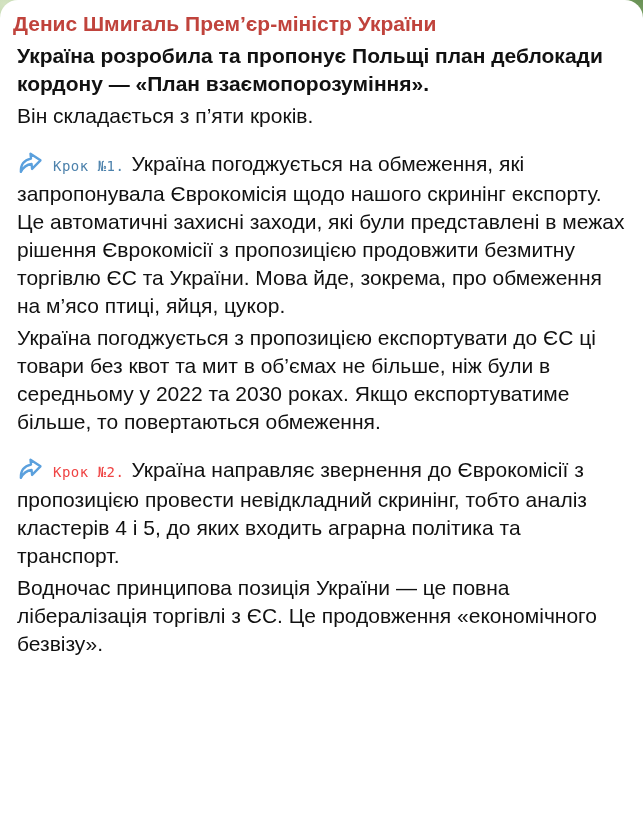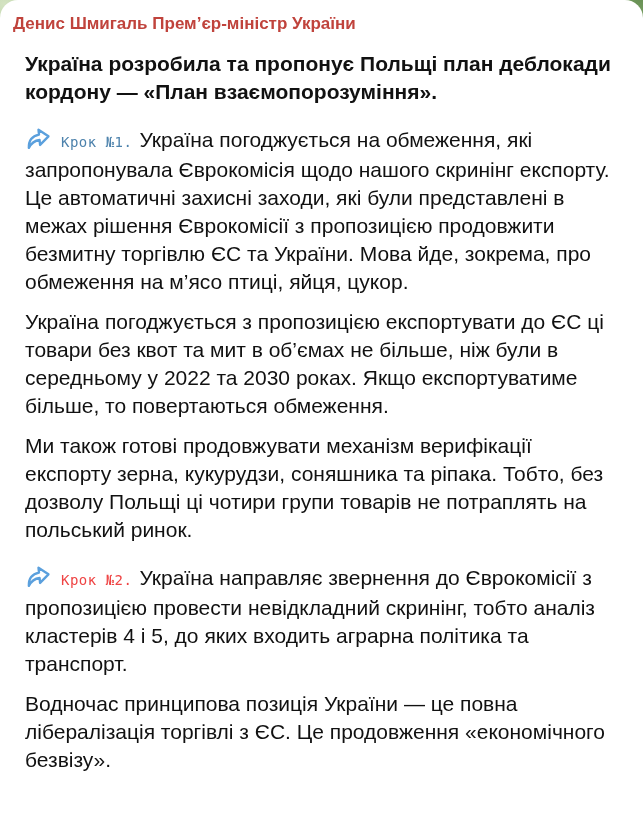--- a/index.html
+++ b/index.html
@@ -27,25 +27,25 @@
     border-radius:18px 18px 0 0;
     box-sizing:border-box;
     padding:10px 13px 16px 13px;
     z-index:1;
     color:#111;
     font-size:21px;
     line-height:28px;
   }
   .channel-name{
     font-weight:700;
-    font-size:17px;
+    font-size:21px;
     line-height:28px;
     cursor:pointer;
   }
-  p{margin:12px;}
+  p{margin:4px;}
   .lede-bold{font-weight:700;}
   .step{margin-top:20px;}
   .step-first .arrow-icon{
     display:inline-block;
     width:27px;height:25px;
     vertical-align:-4px;
     margin-right:9px;
   }
   .step-label{
     font-family:"DejaVu Sans Mono","Liberation Mono",monospace;
@@ -60,31 +60,31 @@
 
 <div class="bg-doodle-left"></div>
 <div class="bg-doodle-right"></div>
 
 <div class="bubble">
 
   <div class="channel-name" style="color:#c0433c">Денис Шмигаль Прем’єр-міністр України</div>
 
   <p><span class="lede-bold">Україна розробила та пропонує Польщі план деблокади кордону — «План взаємопорозуміння».</span></p>
 
+  <p>Він складається з п’яти кроків.</p>
 
   <div class="step">
     <p class="step-first">
       <span class="arrow-icon">
         <svg width="27" height="25" viewBox="0 0 24 22" style="transform:rotate(-6deg)">
           <path d="M12.8 7.6 L12.8 3.2 L21 10 L12.8 16.8 L12.8 12.4 C8.2 12.4 5.2 14.4 2.6 18.4 C3.0 12.4 6.4 8.2 12.8 7.6 Z" fill="none" stroke="#5ba0dd" stroke-width="2.1" stroke-linejoin="round" stroke-linecap="round"></path>
         </svg>
       </span><span class="step-label" style="color:#4d82ac">Крок №1.</span><span>Україна погоджується на обмеження, які запропонувала Єврокомісія щодо нашого скринінг експорту. Це автоматичні захисні заходи, які були представлені в межах рішення Єврокомісії з пропозицією продовжити безмитну торгівлю ЄС та України. Мова йде, зокрема, про обмеження на м’ясо птиці, яйця, цукор.</span>
     </p>
     <p>Україна погоджується з пропозицією експортувати до ЄС ці товари без квот та мит в об’ємах не більше, ніж були в середньому у 2022 та 2030 роках. Якщо експортуватиме більше, то повертаються обмеження.</p>
-    <p>Ми також готові продовжувати механізм верифікації експорту зерна, кукурудзи, соняшника та ріпака. Тобто, без дозволу Польщі ці чотири групи товарів не потраплять на польський ринок.</p>
   </div>
 
   <div class="step">
     <p class="step-first">
       <span class="arrow-icon">
         <svg width="27" height="25" viewBox="0 0 24 22" style="transform:rotate(-6deg)">
           <path d="M12.8 7.6 L12.8 3.2 L21 10 L12.8 16.8 L12.8 12.4 C8.2 12.4 5.2 14.4 2.6 18.4 C3.0 12.4 6.4 8.2 12.8 7.6 Z" fill="none" stroke="#5ba0dd" stroke-width="2.1" stroke-linejoin="round" stroke-linecap="round"></path>
         </svg>
       </span><span class="step-label" style="color:#ef4444">Крок №2.</span><span>Україна направляє звернення до Єврокомісії з пропозицією провести невідкладний скринінг, тобто аналіз кластерів 4 і 5, до яких входить аграрна політика та транспорт.</span>
     </p>

